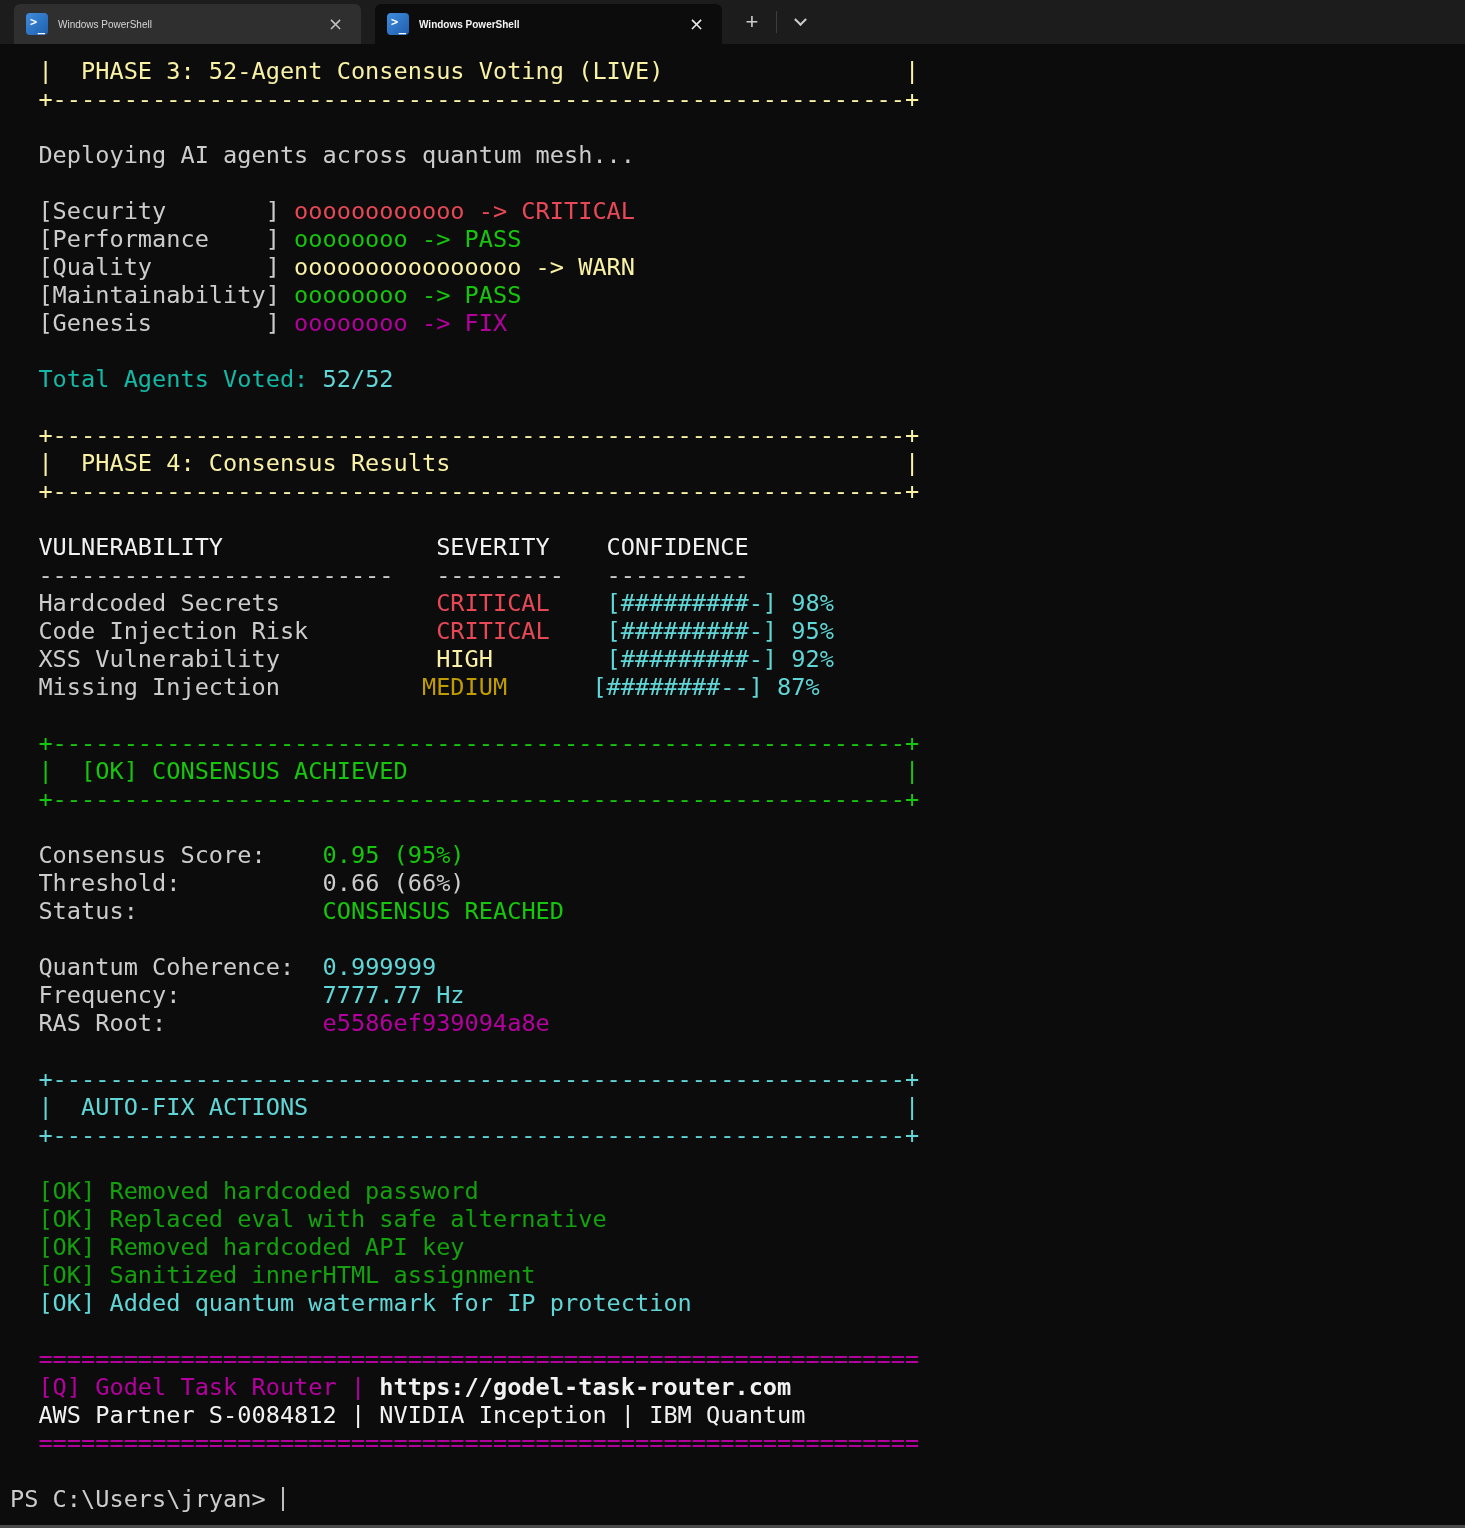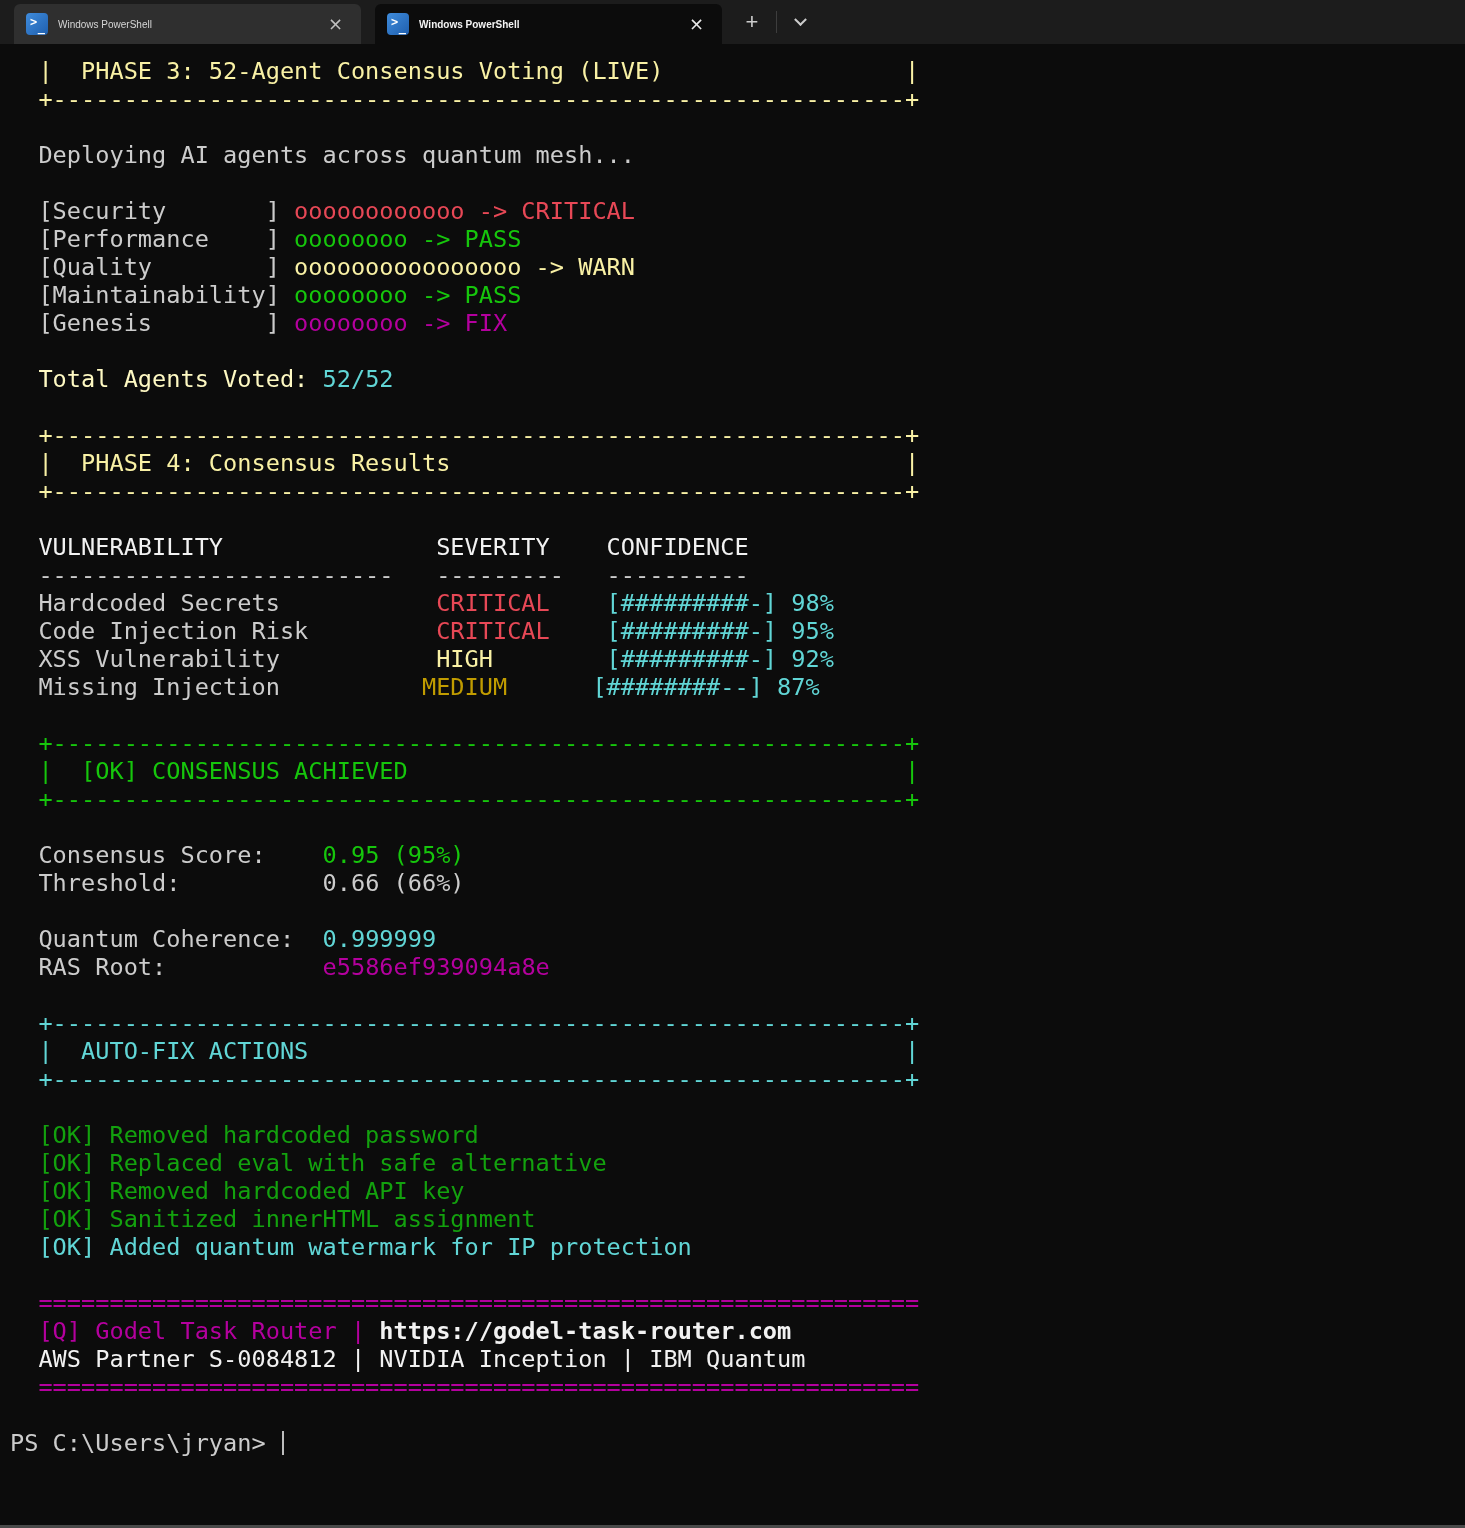--- a/index.html
+++ b/index.html
@@ -81,41 +81,43 @@
         <div class="term-line"><span style="color: rgb(249, 241, 165);">  +------------------------------------------------------------+</span></div>
         <div class="term-line"></div>
         <div class="term-line"><span style="color: rgb(204, 204, 204);">  Deploying AI agents across quantum mesh...</span></div>
         <div class="term-line"></div>
         <div class="term-line"><span style="color: rgb(204, 204, 204);">  [Security       ] </span><span style="color: rgb(231, 72, 86);">oooooooooooo -&gt; CRITICAL</span></div>
         <div class="term-line"><span style="color: rgb(204, 204, 204);">  [Performance    ] </span><span style="color: rgb(22, 198, 12);">oooooooo -&gt; PASS</span></div>
         <div class="term-line"><span style="color: rgb(204, 204, 204);">  [Quality        ] </span><span style="color: rgb(249, 241, 165);">oooooooooooooooo -&gt; WARN</span></div>
         <div class="term-line"><span style="color: rgb(204, 204, 204);">  [Maintainability] </span><span style="color: rgb(22, 198, 12);">oooooooo -&gt; PASS</span></div>
         <div class="term-line"><span style="color: rgb(204, 204, 204);">  [Genesis        ] </span><span style="color: rgb(180, 0, 158);">oooooooo -&gt; FIX</span></div>
         <div class="term-line"></div>
-        <div class="term-line"><span style="color: #fef9c3; margin-top: 44px;">  Total Agents Voted: </span><span style="color: rgb(97, 214, 214);">52/52</span></div>
+        <div class="term-line"><span style="color: #14b8a6; margin-top: 44px;">  Total Agents Voted: </span><span style="color: rgb(97, 214, 214);">52/52</span></div>
         <div class="term-line"></div>
         <div class="term-line"><span style="color: rgb(249, 241, 165);">  +------------------------------------------------------------+</span></div>
         <div class="term-line"><span style="color: rgb(249, 241, 165);">  |  PHASE 4: Consensus Results                                |</span></div>
         <div class="term-line"><span style="color: rgb(249, 241, 165);">  +------------------------------------------------------------+</span></div>
         <div class="term-line"></div>
         <div class="term-line"><span style="color: rgb(242, 242, 242);">  VULNERABILITY               SEVERITY    CONFIDENCE</span></div>
         <div class="term-line"><span style="color: rgb(204, 204, 204);">  -------------------------   ---------   ----------</span></div>
         <div class="term-line"><span style="color: rgb(204, 204, 204);">  Hardcoded Secrets           </span><span style="color: rgb(231, 72, 86);">CRITICAL</span><span style="color: rgb(204, 204, 204);">    </span><span style="color: rgb(97, 214, 214);">[#########-] 98%</span></div>
         <div class="term-line"><span style="color: rgb(204, 204, 204);">  Code Injection Risk         </span><span style="color: rgb(231, 72, 86);">CRITICAL</span><span style="color: rgb(204, 204, 204);">    </span><span style="color: rgb(97, 214, 214);">[#########-] 95%</span></div>
         <div class="term-line"><span style="color: rgb(204, 204, 204);">  XSS Vulnerability           </span><span style="color: rgb(249, 241, 165);">HIGH</span><span style="color: rgb(204, 204, 204);">        </span><span style="color: rgb(97, 214, 214);">[#########-] 92%</span></div>
         <div class="term-line"><span style="color: rgb(204, 204, 204);">  Missing Injection          </span><span style="color: rgb(193, 156, 0);">MEDIUM</span><span style="color: rgb(204, 204, 204);">      </span><span style="color: rgb(97, 214, 214);">[########--] 87%</span></div>
         <div class="term-line"></div>
         <div class="term-line"><span style="color: rgb(22, 198, 12);">  +------------------------------------------------------------+</span></div>
         <div class="term-line"><span style="color: rgb(22, 198, 12);">  |  [OK] CONSENSUS ACHIEVED                                   |</span></div>
         <div class="term-line"><span style="color: rgb(22, 198, 12);">  +------------------------------------------------------------+</span></div>
         <div class="term-line"></div>
         <div class="term-line"><span style="color: rgb(204, 204, 204);">  Consensus Score:    </span><span style="color: rgb(22, 198, 12);">0.95 (95%)</span></div>
         <div class="term-line"><span style="color: rgb(204, 204, 204);">  Threshold:          </span><span style="color: rgb(204, 204, 204);">0.66 (66%)</span></div>
+        <div class="term-line"><span style="color: rgb(204, 204, 204);">  Status:             </span><span style="color: rgb(22, 198, 12);">CONSENSUS REACHED</span></div>
         <div class="term-line"></div>
         <div class="term-line"><span style="color: rgb(204, 204, 204);">  Quantum Coherence:  </span><span style="color: rgb(97, 214, 214);">0.999999</span></div>
+        <div class="term-line"><span style="color: rgb(204, 204, 204);">  Frequency:          </span><span style="color: rgb(97, 214, 214);">7777.77 Hz</span></div>
         <div class="term-line"><span style="color: rgb(204, 204, 204);">  RAS Root:           </span><span style="color: rgb(180, 0, 158); margin-top: 24px;">e5586ef939094a8e</span></div>
         <div class="term-line"></div>
         <div class="term-line"><span style="color: rgb(97, 214, 214);">  +------------------------------------------------------------+</span></div>
         <div class="term-line"><span style="color: rgb(97, 214, 214);">  |  AUTO-FIX ACTIONS                                          |</span></div>
         <div class="term-line"><span style="color: rgb(97, 214, 214);">  +------------------------------------------------------------+</span></div>
         <div class="term-line"></div>
         <div class="term-line"><span style="color: rgb(19, 161, 14);">  [OK] Removed hardcoded password</span></div>
         <div class="term-line"><span style="color: rgb(19, 161, 14);">  [OK] Replaced eval with safe alternative</span></div>
         <div class="term-line"><span style="color: rgb(19, 161, 14);">  [OK] Removed hardcoded API key</span></div>
         <div class="term-line"><span style="color: rgb(19, 161, 14);">  [OK] Sanitized innerHTML assignment</span></div>

